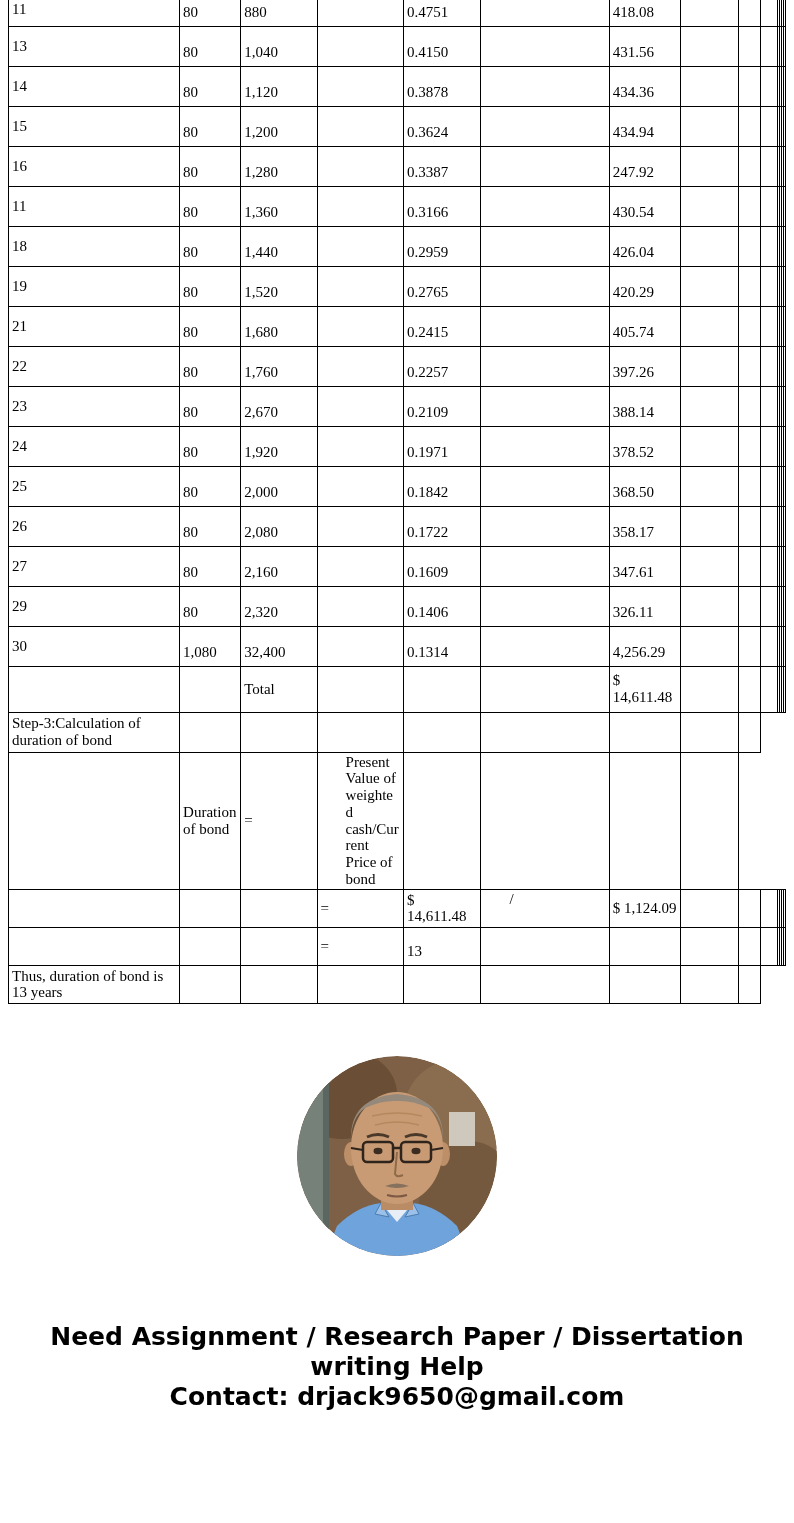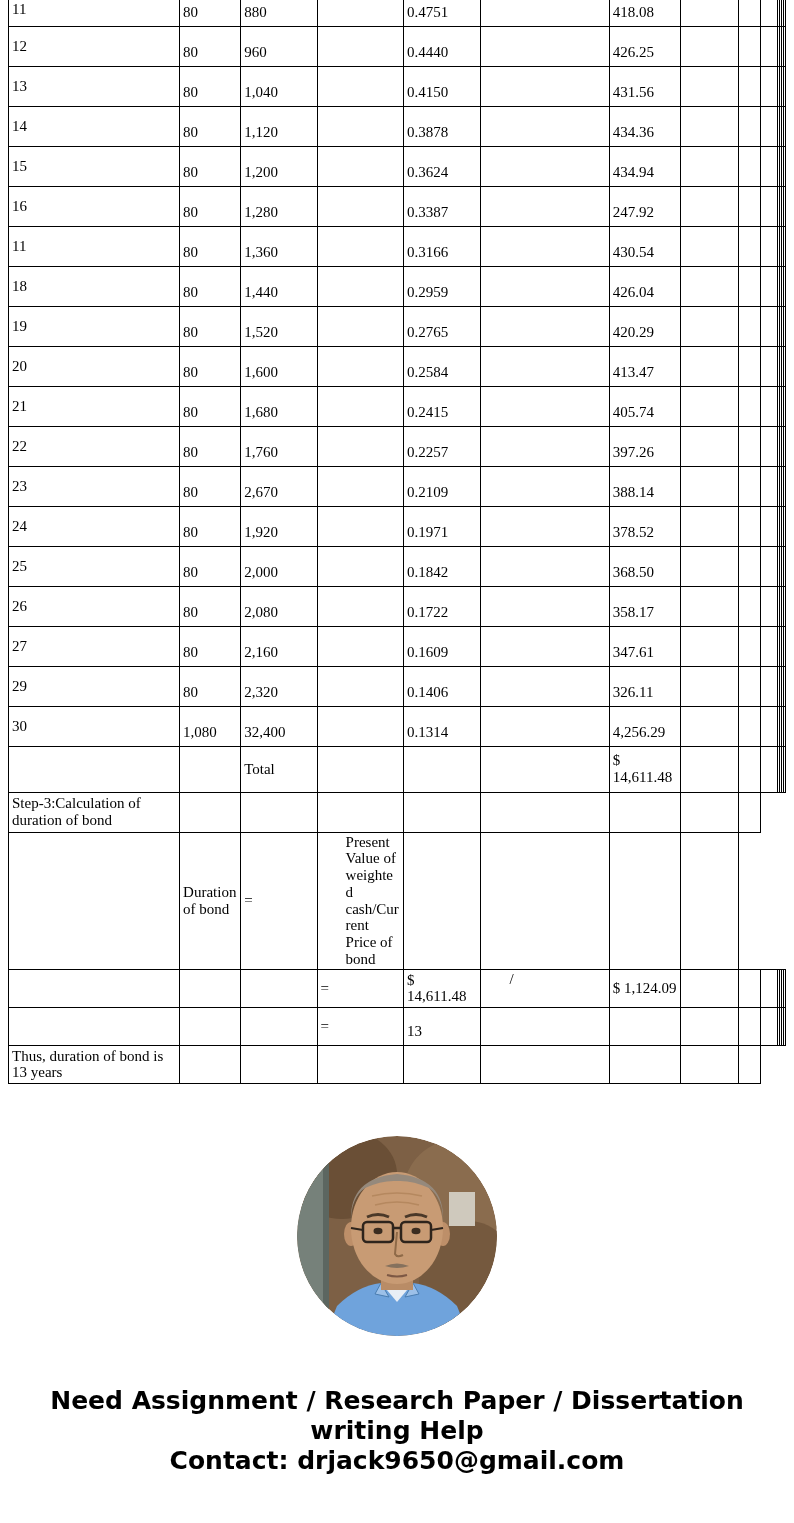--- a/index.html
+++ b/index.html
@@ -25,21 +25,21 @@
   tr.row-duration{height:115px;}
   tr.row-calc{height:38px;}
   tr.row-result{height:38px;}
   tr.row-conclusion{height:38px;}
   table.bond td.vt{vertical-align:top;padding-left:28px;}
   table.bond td.vb{vertical-align:bottom;padding-bottom:5px;}
   table.bond td.noborder{border:none;}
   .avatar-wrap{display:flex;justify-content:center;margin-top:52px;}
   .avatar{width:200px;height:200px;border-radius:50%;overflow:hidden;display:block;}
   .banner{
-    margin-top:50px;text-align:center;
+    margin-top:66px;text-align:center;
     font-family:"DejaVu Sans", sans-serif;font-weight:bold;
     font-size:25px;line-height:30px;color:#000;
   }
 </style>
 </head>
 <body>
 
 <div class="table-wrap">
   <table class="bond">
     <colgroup>
@@ -69,36 +69,20 @@
     <td class="val">418.08</td>
     <td class="val"></td>
     <td class="val"></td>
     <td class="val"></td>
     <td class="micro"></td>
     <td class="micro"></td>
     <td class="micro"></td>
     <td class="micro"></td>
   </tr>
         <tr class="data-row">
-    <td class="lbl">12</td>
-    <td class="val">80</td>
-    <td class="val">960</td>
-    <td class="val"></td>
-    <td class="val">0.4440</td>
-    <td class="val"></td>
-    <td class="val">426.25</td>
-    <td class="val"></td>
-    <td class="val"></td>
-    <td class="val"></td>
-    <td class="micro"></td>
-    <td class="micro"></td>
-    <td class="micro"></td>
-    <td class="micro"></td>
-  </tr>
-        <tr class="data-row">
     <td class="lbl">13</td>
     <td class="val">80</td>
     <td class="val">1,040</td>
     <td class="val"></td>
     <td class="val">0.4150</td>
     <td class="val"></td>
     <td class="val">431.56</td>
     <td class="val"></td>
     <td class="val"></td>
     <td class="val"></td>
@@ -188,36 +172,20 @@
     <td class="micro"></td>
   </tr>
         <tr class="data-row">
     <td class="lbl">19</td>
     <td class="val">80</td>
     <td class="val">1,520</td>
     <td class="val"></td>
     <td class="val">0.2765</td>
     <td class="val"></td>
     <td class="val">420.29</td>
-    <td class="val"></td>
-    <td class="val"></td>
-    <td class="val"></td>
-    <td class="micro"></td>
-    <td class="micro"></td>
-    <td class="micro"></td>
-    <td class="micro"></td>
-  </tr>
-        <tr class="data-row">
-    <td class="lbl">20</td>
-    <td class="val">80</td>
-    <td class="val">1,600</td>
-    <td class="val"></td>
-    <td class="val">0.2584</td>
-    <td class="val"></td>
-    <td class="val">413.47</td>
     <td class="val"></td>
     <td class="val"></td>
     <td class="val"></td>
     <td class="micro"></td>
     <td class="micro"></td>
     <td class="micro"></td>
     <td class="micro"></td>
   </tr>
         <tr class="data-row">
     <td class="lbl">21</td>

